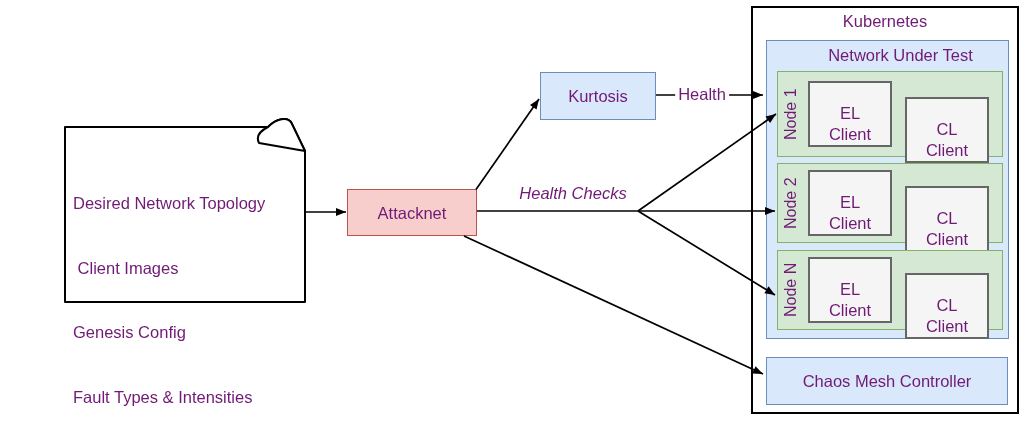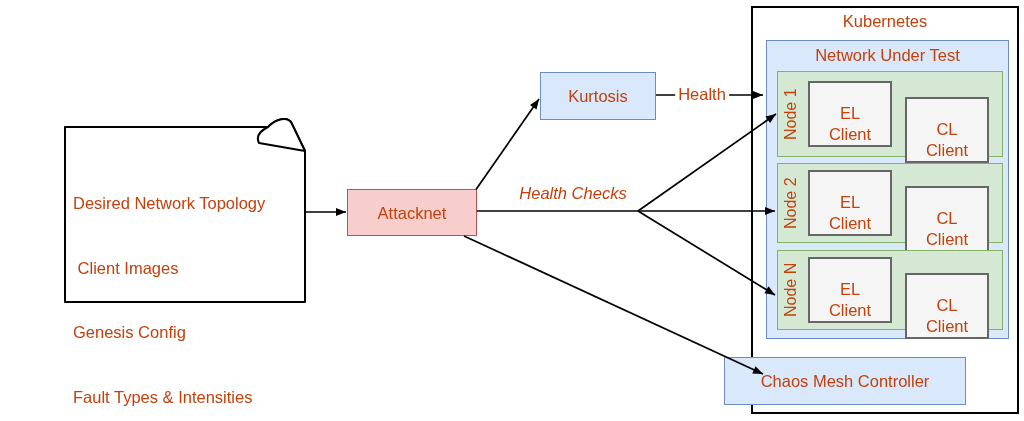--- a/index.html
+++ b/index.html
@@ -1,39 +1,39 @@
 <!DOCTYPE html>
 <html style="--red-fill: #F8CECC; --red-stroke: #B85450; --blue-fill: #DAE8FC; --blue-stroke: #6C8EBF; --green-fill: #D5E8D4; --green-stroke: #82B366; --gray-fill: #F5F5F5; --gray-stroke: #666666; --line-color: #000000;"><head>
 <meta charset="utf-8">
 <style>
   html,body{margin:0;padding:0;background:#fff;}
   .canvas{
     position:relative;width:1024px;height:421px;background:#fff;
-    font-family:"Liberation Sans",sans-serif;color:#c2410c;overflow:hidden;
+    font-family:"Liberation Sans",sans-serif;color:#701a75;overflow:hidden;
   }
   .layer-boxes{position:absolute;inset:0;z-index:1;}
   .overlay{position:absolute;left:0;top:0;z-index:2;pointer-events:none;}
   .layer-text{position:absolute;inset:0;z-index:3;pointer-events:none;}
 
   .box{position:absolute;box-sizing:border-box;display:flex;align-items:center;
        justify-content:center;text-align:center;font-size:16.5px;line-height:20px;}
 
   .attacknet{left:347px;top:189px;width:130px;height:47px;
     background:var(--red-fill,#F8CECC);border:1.5px solid var(--red-stroke,#B85450);}
   .kurtosis{left:540px;top:72px;width:116px;height:48px;
     background:var(--blue-fill,#DAE8FC);border:1.5px solid var(--blue-stroke,#6C8EBF);}
   .kubernetes{left:751px;top:6px;width:268px;height:408px;
     background:transparent;border:2px solid #000;}
   .k8s-title{position:absolute;left:751px;top:12px;width:268px;
     text-align:center;font-size:16.5px;}
   .nut{left:766px;top:40px;width:243px;height:299px;
     background:var(--blue-fill,#DAE8FC);border:1.5px solid var(--blue-stroke,#6C8EBF);}
   .nut-title{position:absolute;left:766px;top:46px;width:243px;
-    text-align:center;font-size:16.5px;}
-  .chaos{left:724px;top:357px;width:242px;height:48px;
+    text-align:center;font-size:16.5px;padding-left:13px;}
+  .chaos{left:766px;top:357px;width:242px;height:48px;
     background:var(--blue-fill,#DAE8FC);border:1.5px solid var(--blue-stroke,#6C8EBF);}
 
   .node{position:absolute;left:777px;width:226px;box-sizing:border-box;
     background:var(--green-fill,#D5E8D4);border:1.5px solid var(--green-stroke,#82B366);}
   .node-1{top:71px;height:86px;}
   .node-2{top:163px;height:80px;}
   .node-n{top:250px;height:80px;}
   .node-label{position:absolute;left:1px;top:0;bottom:0;width:24px;
     display:flex;align-items:center;justify-content:center;
     writing-mode:vertical-rl;transform:rotate(180deg);font-size:16px;white-space:nowrap;}

